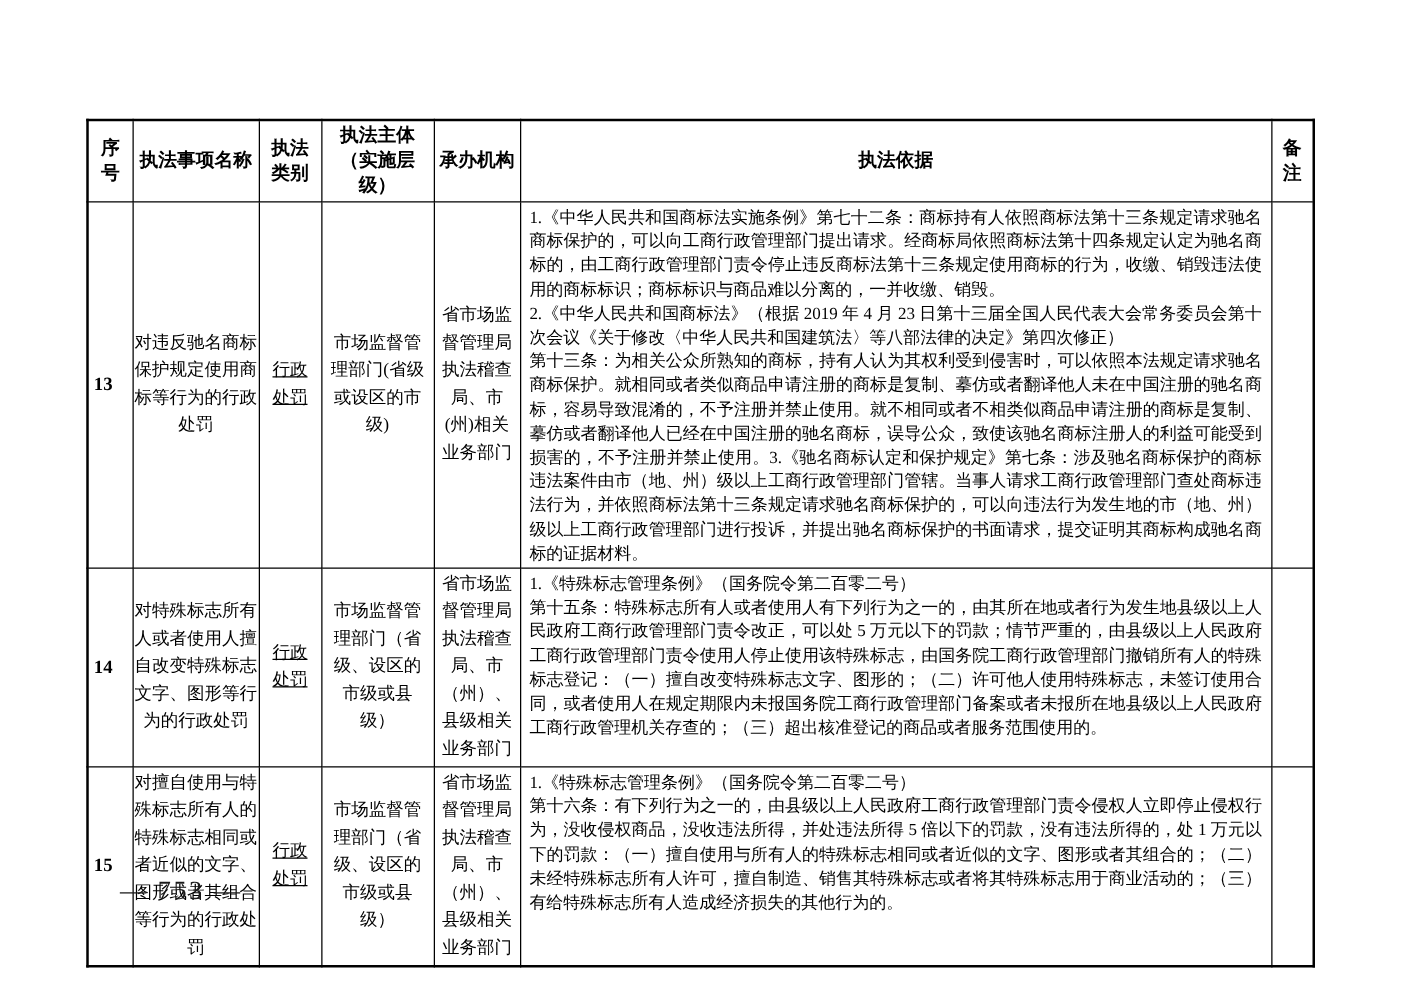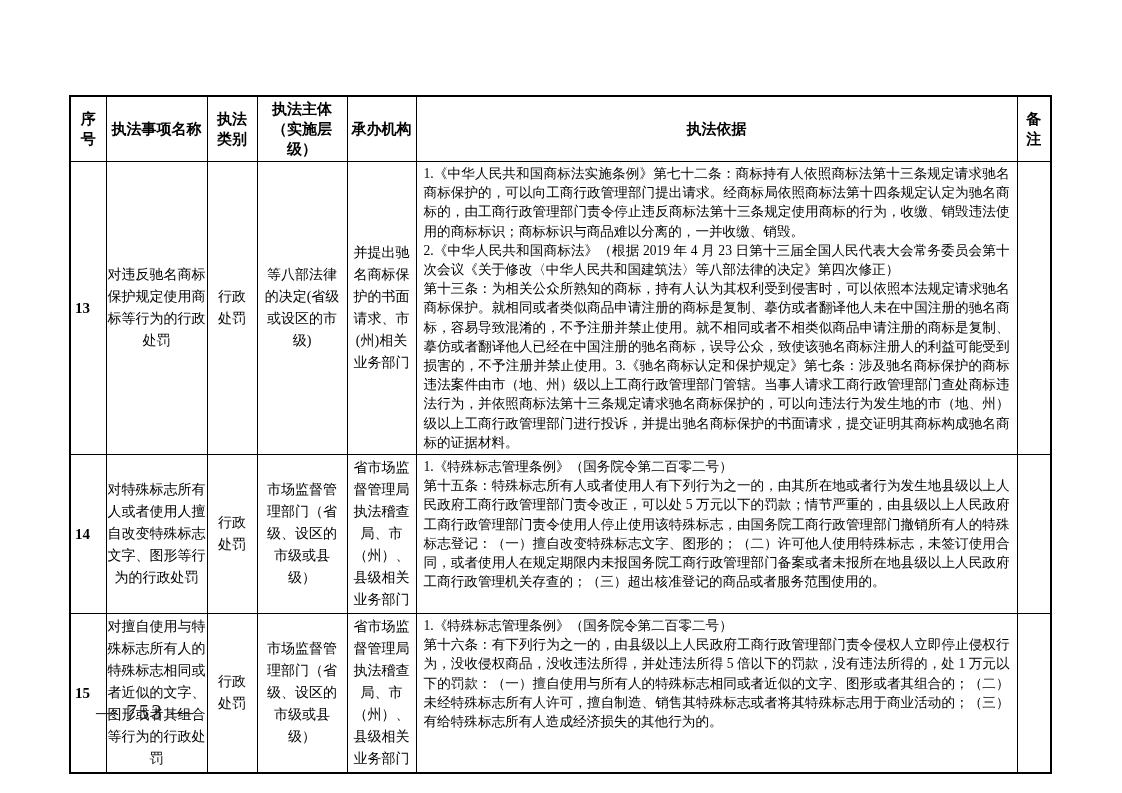--- a/index.html
+++ b/index.html
@@ -21,21 +21,21 @@
     vertical-align:middle;
     padding:2px 4px;
   }
   .law-table th{
     font-weight:bold;font-size:15px;line-height:20px;text-align:center;
     white-space:pre-line;
     font-family:"Liberation Serif","DejaVu Serif",serif;
   }
   td.c-seq{font-weight:bold;font-size:15px;}
   td.c-name{font-size:14px;line-height:22px;text-align:center;padding:2px 0;}
-  td.c-cat{font-size:14px;line-height:22px;text-align:center;}
+  td.c-cat{font-size:14px;line-height:22px;text-align:center;text-decoration:underline;}
   td.c-subj{font-size:14px;line-height:22px;text-align:center;padding:2px 4px;}
   td.c-agency{font-size:14px;line-height:22px;text-align:center;padding:2px 2px;}
   td.c-basis{
     font-size:13.6px;line-height:19.2px;text-align:justify;
     vertical-align:top;padding:2px 7px 2px 7px;margin-left:16px;
   }
   td.c-basis p{margin:0;}
   td.c-remark{font-size:14px;}
 
   tr.hdr{height:45px;}
@@ -77,22 +77,22 @@
         <th>执法依据</th>
         <th>备
 注</th>
       </tr>
     </thead>
     <tbody>
       <tr class="r0">
         <td class="c-seq">13</td>
         <td class="c-name">对违反驰名商标保护规定使用商标等行为的行政处罚</td>
         <td class="c-cat">行政处罚</td>
-        <td class="c-subj">等八部法律的决定(省级或设区的市级)</td>
-        <td class="c-agency">并提出驰名商标保护的书面请求、市(州)相关业务部门</td>
+        <td class="c-subj">市场监督管理部门(省级或设区的市级)</td>
+        <td class="c-agency">省市场监督管理局执法稽查局、市(州)相关业务部门</td>
         <td class="c-basis">
           <p>1.《中华人民共和国商标法实施条例》第七十二条：商标持有人依照商标法第十三条规定请求驰名商标保护的，可以向工商行政管理部门提出请求。经商标局依照商标法第十四条规定认定为驰名商标的，由工商行政管理部门责令停止违反商标法第十三条规定使用商标的行为，收缴、销毁违法使用的商标标识；商标标识与商品难以分离的，一并收缴、销毁。</p>
           <p>2.《中华人民共和国商标法》（根据 2019 年 4 月 23 日第十三届全国人民代表大会常务委员会第十次会议《关于修改〈中华人民共和国建筑法〉等八部法律的决定》第四次修正）</p>
           <p>第十三条：为相关公众所熟知的商标，持有人认为其权利受到侵害时，可以依照本法规定请求驰名商标保护。就相同或者类似商品申请注册的商标是复制、摹仿或者翻译他人未在中国注册的驰名商标，容易导致混淆的，不予注册并禁止使用。就不相同或者不相类似商品申请注册的商标是复制、摹仿或者翻译他人已经在中国注册的驰名商标，误导公众，致使该驰名商标注册人的利益可能受到损害的，不予注册并禁止使用。3.《驰名商标认定和保护规定》第七条：涉及驰名商标保护的商标违法案件由市（地、州）级以上工商行政管理部门管辖。当事人请求工商行政管理部门查处商标违法行为，并依照商标法第十三条规定请求驰名商标保护的，可以向违法行为发生地的市（地、州）级以上工商行政管理部门进行投诉，并提出驰名商标保护的书面请求，提交证明其商标构成驰名商标的证据材料。</p>
         </td>
         <td class="c-remark"></td>
       </tr>
       <tr class="r1">
         <td class="c-seq">14</td>
         <td class="c-name">对特殊标志所有人或者使用人擅自改变特殊标志文字、图形等行为的行政处罚</td>

